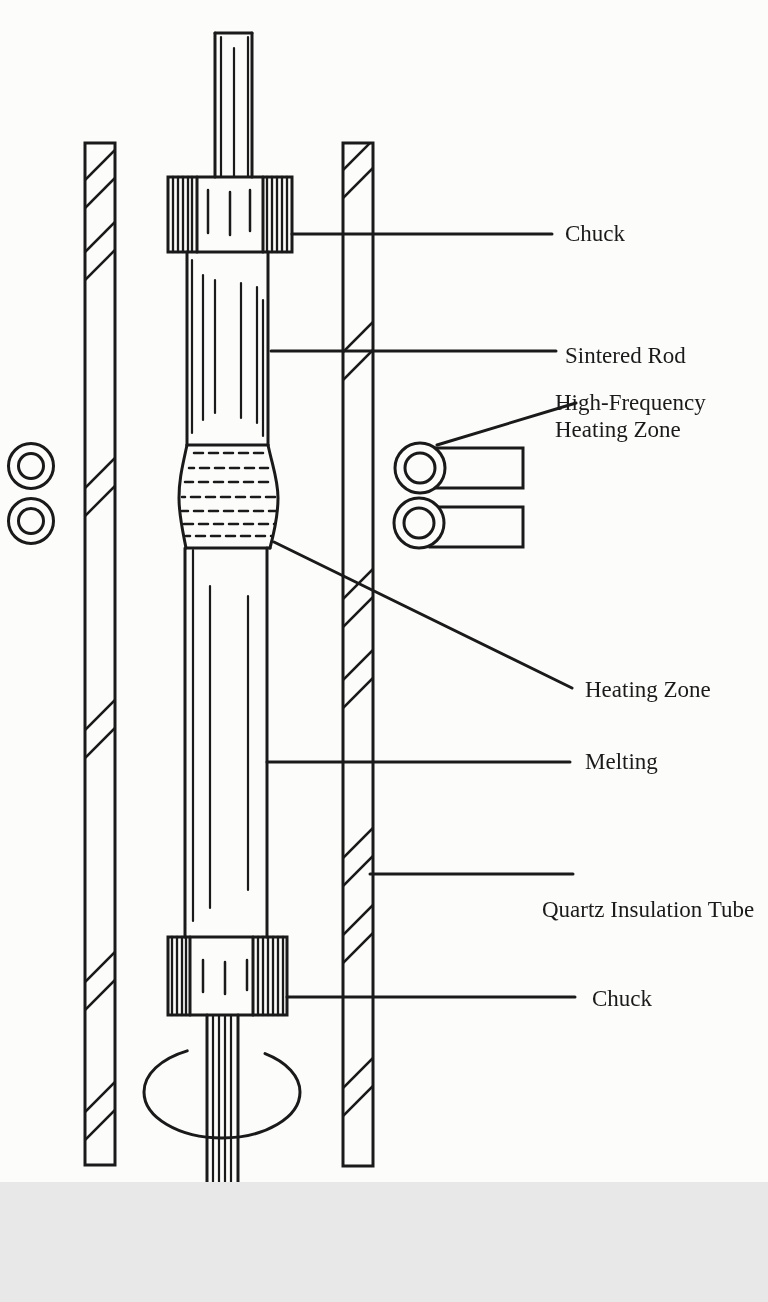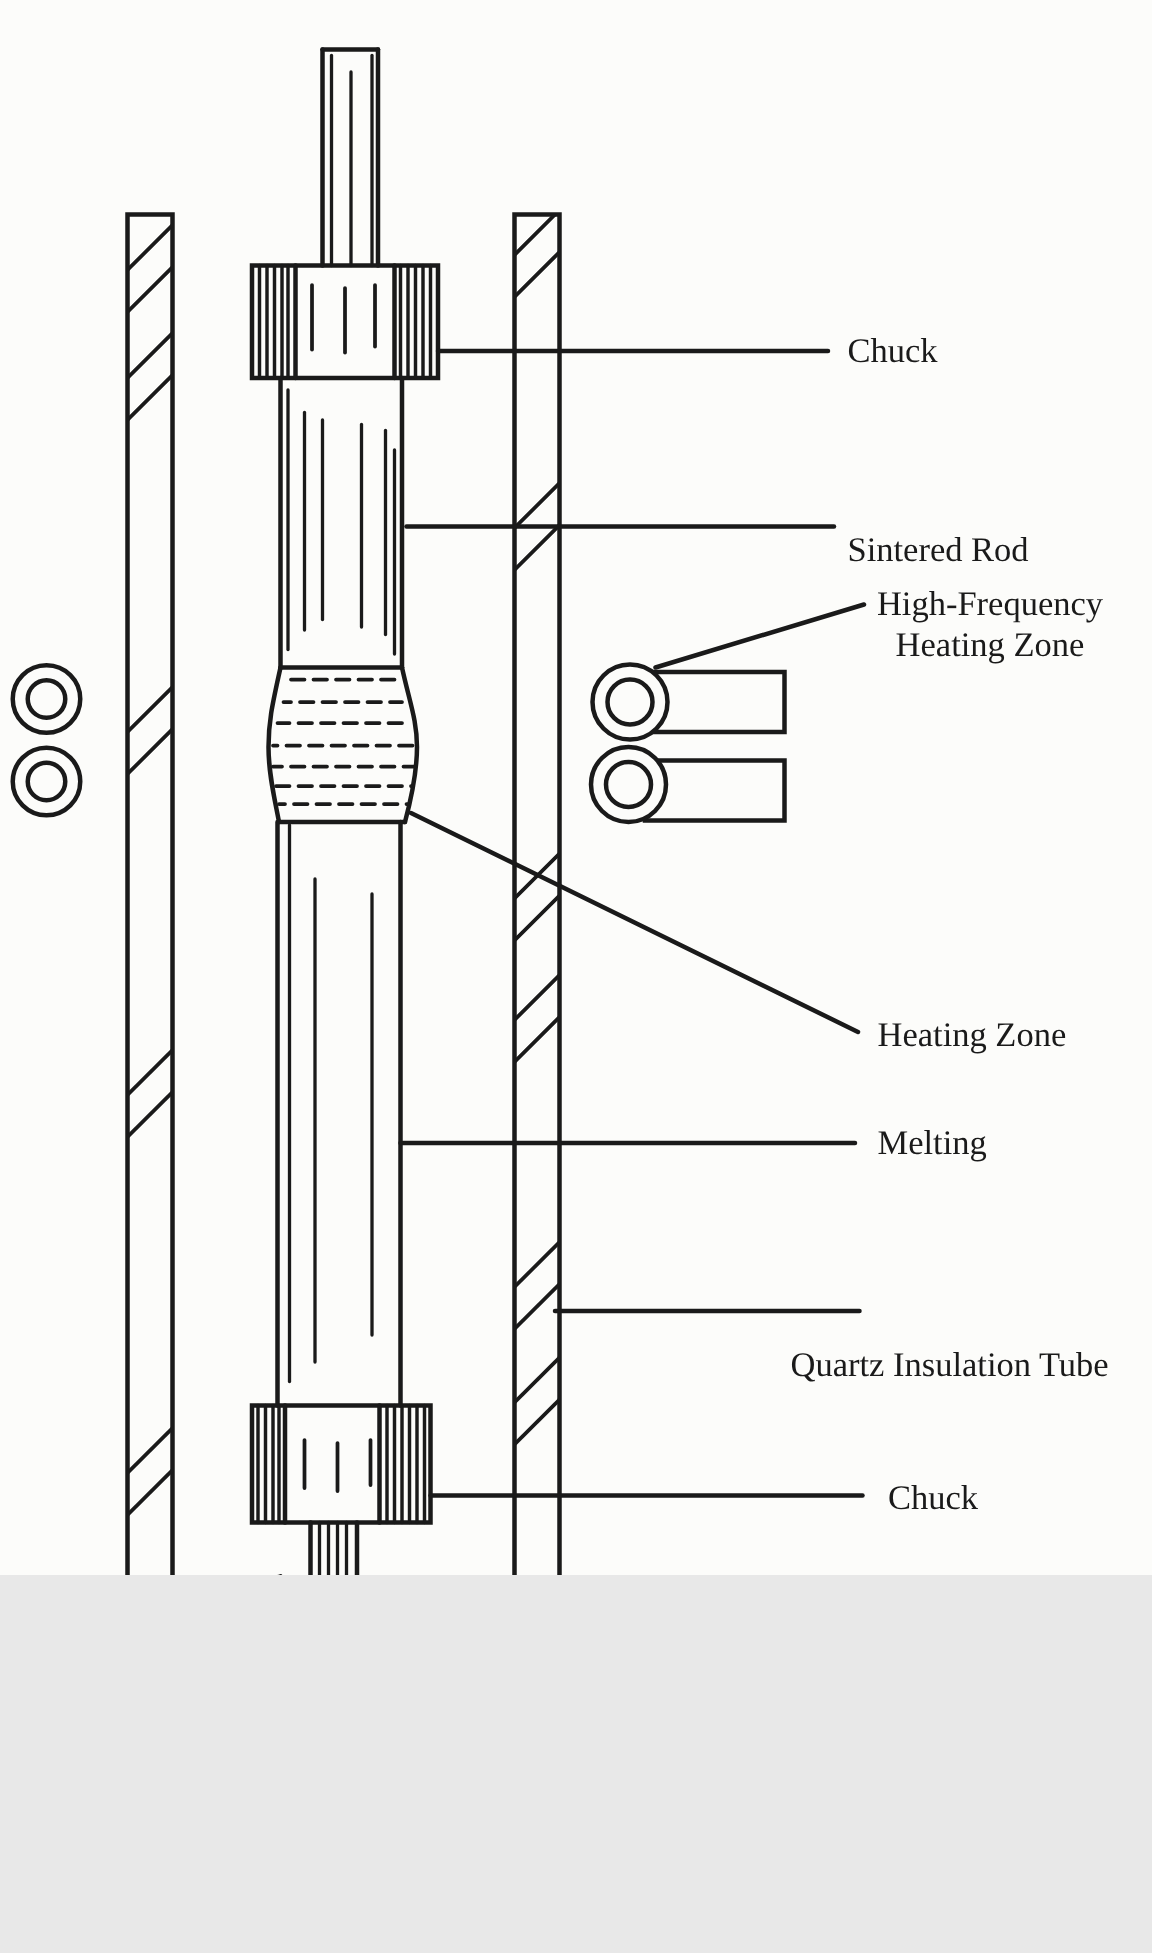--- a/index.html
+++ b/index.html
@@ -6,36 +6,35 @@
     --ink:#1a1a1a;
     --bg:#fcfcfa;
   }
   html,body{margin:0;padding:0;}
   body{
     background:#e8e8e8;
     font-family:"Liberation Serif","DejaVu Serif",serif;
   }
   .page{
     position:relative;
-    width:768px;height:1050px;
+    width:768px;height:1182px;
     background:var(--bg);
     margin:0 auto;
     overflow:hidden;
   }
   .page svg{position:absolute;left:0;top:0;}
   .lbl{
     position:absolute;
     color:var(--ink);
     font-size:23px;
     line-height:24px;
     white-space:nowrap;
     user-select:none;
   }
   .lbl-coil{
-    text-align:center;
     width:210px;
     line-height:27px;
     white-space:normal;
   }
 </style>
 </head>
 <body>
 
 <div class="page">
 
@@ -223,28 +222,28 @@
       <line x1="437" y1="445" x2="576" y2="403"></line>
       <line x1="274" y1="542" x2="572" y2="688"></line>
       <line x1="267" y1="762" x2="570" y2="762"></line>
       <line x1="370" y1="874" x2="573" y2="874"></line>
       <line x1="287" y1="997" x2="575" y2="997"></line>
     </g>
   </svg>
 
   <div class="lbl" style="left:565px;top:222px">Chuck</div>
 
-  <div class="lbl" style="left:565px;top:355px">Sintered Rod</div>
+  <div class="lbl" style="left:565px;top:344px">Sintered Rod</div>
 
   <div class="lbl lbl-coil" style="left:555px;top:389px">
     <span>High-Frequency</span><br>
     <span>Heating Zone</span>
   </div>
 
   <div class="lbl" style="left:585px;top:678px">Heating Zone</div>
 
   <div class="lbl" style="left:585px;top:750px">Melting</div>
 
-  <div class="lbl" style="left:527px;top:898px">Quartz Insulation Tube</div>
+  <div class="lbl" style="left:542px;top:898px">Quartz Insulation Tube</div>
 
   <div class="lbl" style="left:592px;top:987px">Chuck</div>
 
 </div>
 
 </body></html>

